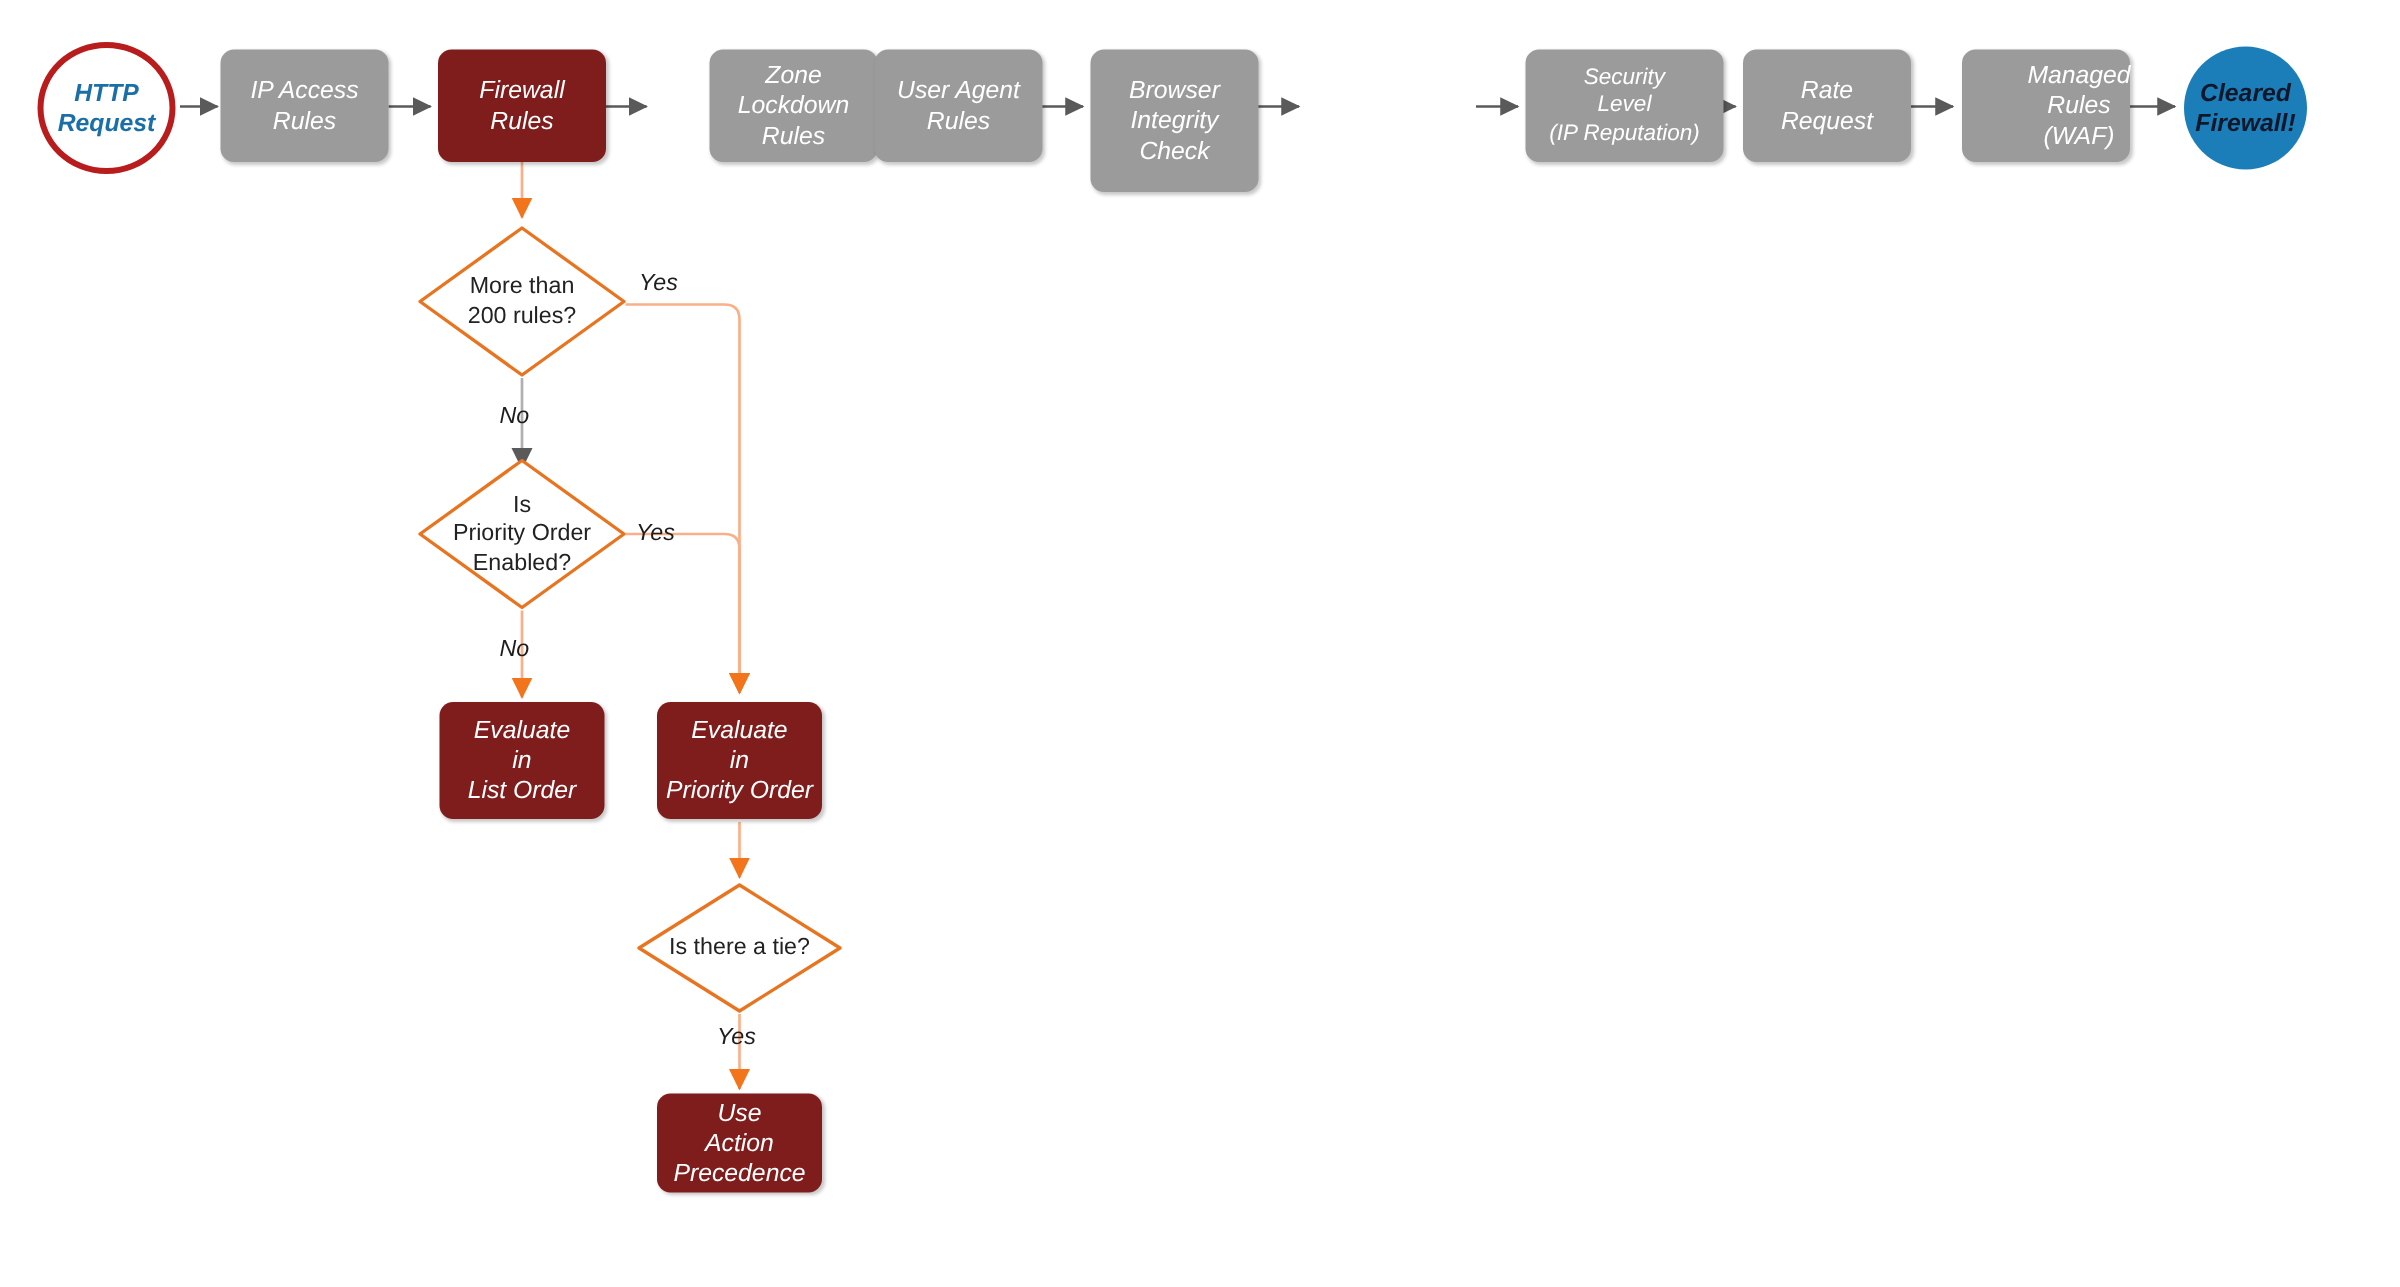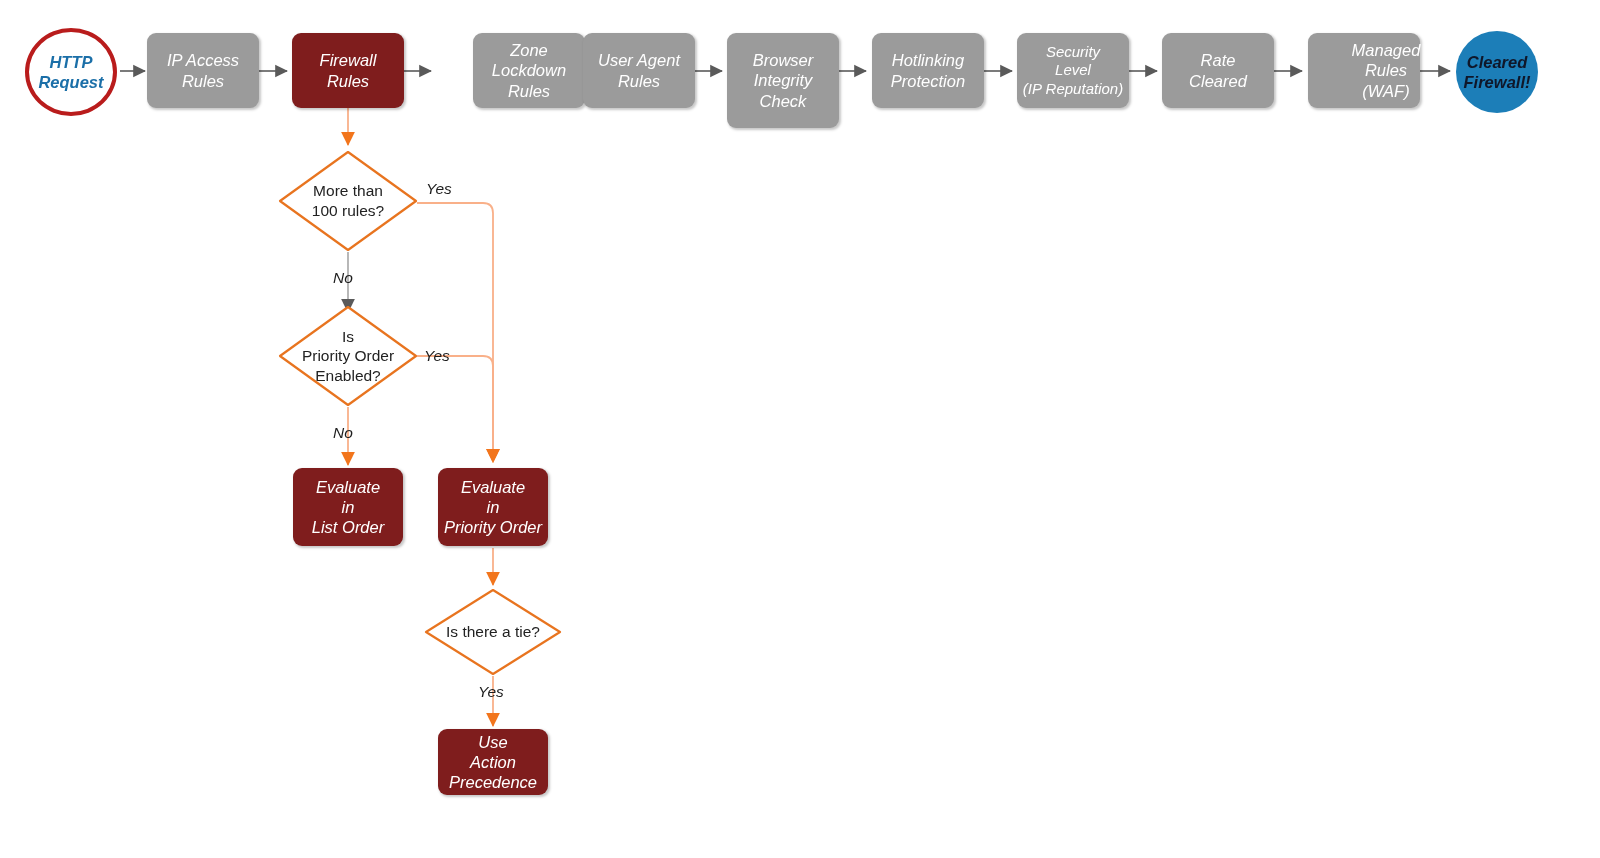--- a/index.html
+++ b/index.html
@@ -165,53 +165,49 @@
     <span style="white-space:pre-line;">User Agent
 Rules</span>
   </div>
 
   <div class="node proc gray" style="left:727px; top:33px; width:112px; height:95px;">
     <span style="white-space:pre-line;">Browser
 Integrity
 Check</span>
   </div>
 
-  <div class="node proc gray" style="left:872px; top:33px; width:112px; height:75px;">
-    <span style="white-space:pre-line;">Hotlinking
-Protection</span>
-  </div>
-
-  <div class="node proc gray" style="left:1017px; top:33px; width:112px; height:75px;">
+
+  <div class="node proc gray" style="left:1017px; top:33px; width:132px; height:75px;">
     <span style="white-space:pre-line; font-size:15px;">Security
 Level
 (IP Reputation)</span>
   </div>
 
   <div class="node proc gray" style="left:1162px; top:33px; width:112px; height:75px;">
     <span style="white-space:pre-line;">Rate
-Cleared</span>
+Request</span>
   </div>
 
   <div class="node proc gray" style="left:1308px; top:33px; width:112px; height:75px;">
     <span style="white-space:pre-line;margin-left:44px;">Managed
 Rules
 (WAF)</span>
   </div>
 
   <div class="node terminator filled" style="left:1456px; top:31px; width:82px; height:82px;">
     <span style="white-space:pre-line;">Cleared
 Firewall!</span>
   </div>
 
   <div class="diamond" style="left:278px; top:150px; width:140px; height:102px;">
     <svg width="140" height="102" viewBox="0 0 140 102">
       <polygon points="70,2 138,51 70,100 2,51" fill="#ffffff" stroke="#e8741f" stroke-width="2.2" stroke-linejoin="round"></polygon>
     </svg>
     <div class="dlabel" style="white-space:pre-line;">More than
-100 rules?</div>
+200 rules?</div>
   </div>
 
   <div class="elabel" style="left:426px; top:180px;">Yes</div>
   <div class="elabel" style="left:333px; top:269px;">No</div>
 
   <div class="diamond" style="left:278px; top:305px; width:140px; height:102px;">
     <svg width="140" height="102" viewBox="0 0 140 102">
       <polygon points="70,2 138,51 70,100 2,51" fill="#ffffff" stroke="#e8741f" stroke-width="2.2" stroke-linejoin="round"></polygon>
     </svg>
     <div class="dlabel" style="white-space:pre-line;">Is

